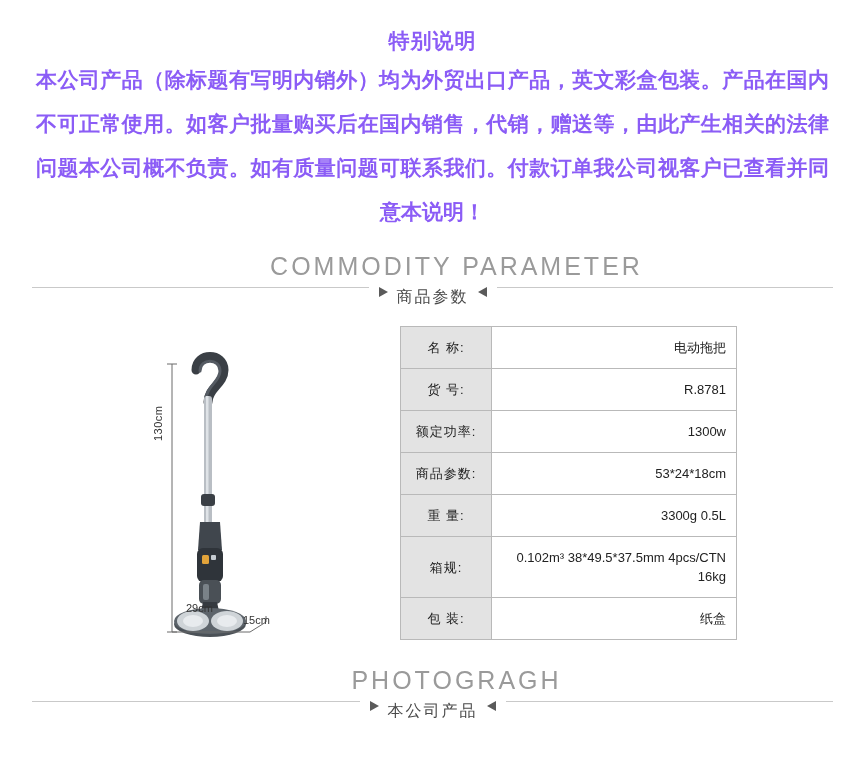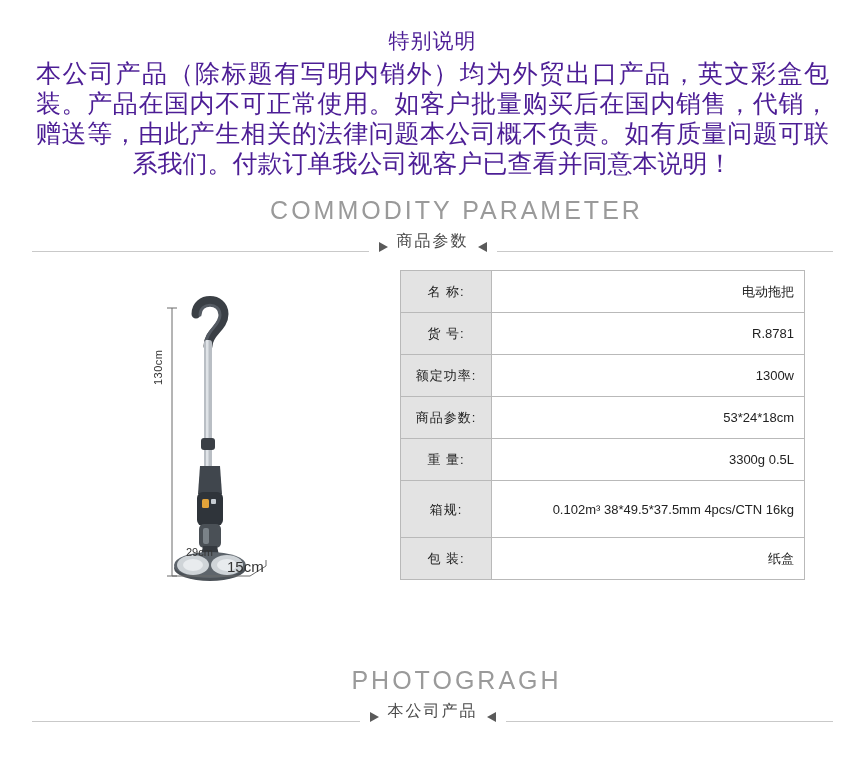--- a/index.html
+++ b/index.html
@@ -10,52 +10,52 @@
     background: #ffffff;
     font-family: "Liberation Sans", sans-serif;
     overflow: hidden;
     position: relative;
   }
 
   
   .notice {
     padding: 26px 36px 4px 36px;
     text-align: center;
-    color: #4c1d95;
-    font-weight: normal;
+    color: #8b5cf6;
+    font-weight: bold;
   }
   .notice-title {
     font-size: 21px;
     line-height: 30px;
     letter-spacing: 1px;
   }
   .notice-body {
-    font-size: 25px;
-    line-height: 30px;
+    font-size: 21px;
+    line-height: 44px;
     text-align: justify;
     text-align-last: center;
     letter-spacing: 0px;
     margin-top: 2px;
   }
 
   
   .section-head {
     margin-top: 14px;
     text-align: center;
   }
   .section-title-en {
     font-size: 25px;
     color: #9a9a9a;
     letter-spacing: 3px;
     font-family: "Liberation Sans", sans-serif;
     padding-left: 48px;
   }
   .rule-row {
     display: flex;
-    align-items: flex-end;
+    align-items: flex-start;
     justify-content: center;
     margin-top: 6px;
     padding: 0 32px;
   }
   .rule-line {
     flex: 1 1 auto;
     height: 1px;
     background: #c9c9c9;
   }
   .rule-line.left { margin-right: 10px; }
@@ -109,34 +109,34 @@
   }
   .dim-h1 {
     position: absolute;
     left: 186px;
     top: 276px;
     font-size: 11px;
     color: #333;
   }
   .dim-h2 {
     position: absolute;
-    left: 227px;
+    left: 243px;
     top: 288px;
-    font-size: 15px;
+    font-size: 11px;
     color: #333;
   }
 
   
   .spec-wrap {
     flex: 1 1 auto;
     padding-right: 90px;
   }
   table.spec {
     border-collapse: collapse;
-    width: 405px;
+    width: 337px;
     table-layout: fixed;
     padding-left: 40px;
   }
   table.spec td {
     border: 1px solid #b9b9b9;
     font-size: 13px;
     color: #222;
     padding: 11px 10px;
     vertical-align: middle;
     line-height: 19px;

